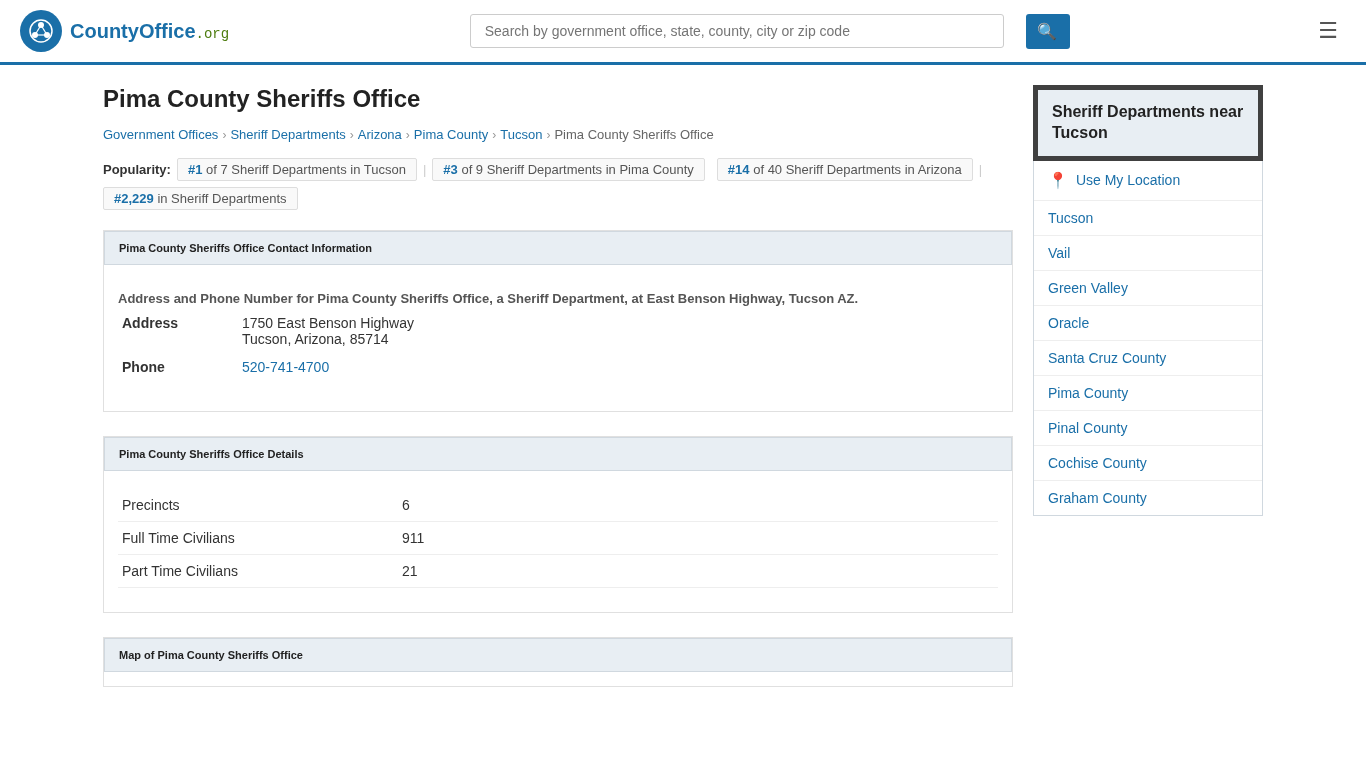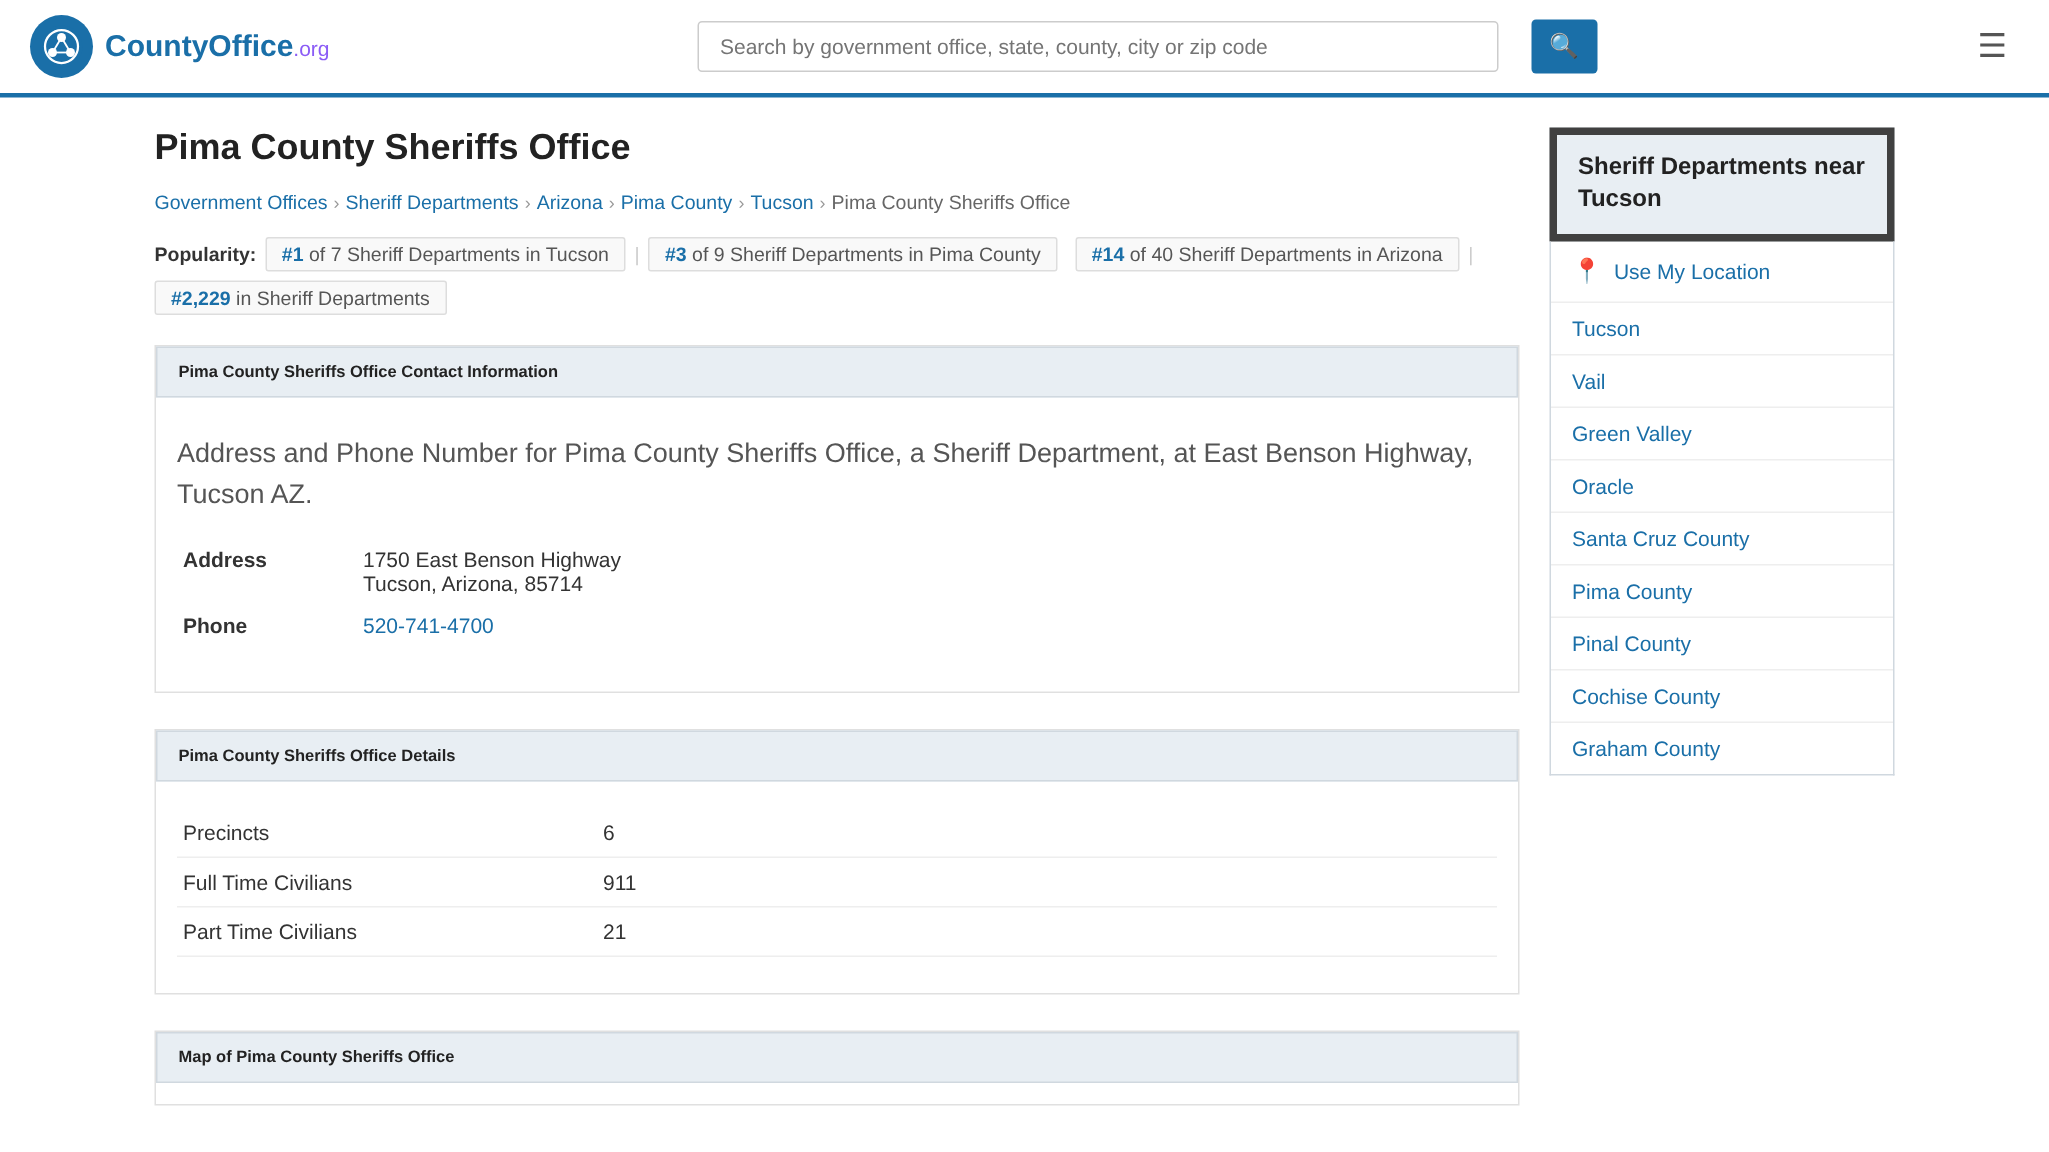--- a/index.html
+++ b/index.html
@@ -133,24 +133,24 @@
       padding: 10px 14px;
       font-size: 11px;
       font-weight: bold;
       color: #222;
       margin-bottom: 14px;
       border: 1px solid #d0d8df;
     }
 
     
     .info-description {
-      font-size: 18px;
+      font-size: 13px;
       color: #555;
-      margin-bottom: 16px;
       line-height: 1.5;
+      font-weight: bold;
     }
 
     
     .contact-table {
       width: 100%;
       border-collapse: collapse;
       margin-bottom: 20px;
     }
     .contact-table tr td {
       padding: 6px 4px;
@@ -268,21 +268,21 @@
         <circle cx="15" cy="15" r="11" fill="none" stroke="white" stroke-width="1.5"></circle>
         <circle cx="15" cy="9" r="3" fill="white"></circle>
         <circle cx="9" cy="19" r="3" fill="white"></circle>
         <circle cx="21" cy="19" r="3" fill="white"></circle>
         <line x1="15" y1="9" x2="9" y2="19" stroke="white" stroke-width="1.2"></line>
         <line x1="15" y1="9" x2="21" y2="19" stroke="white" stroke-width="1.2"></line>
         <line x1="9" y1="19" x2="21" y2="19" stroke="white" stroke-width="1.2"></line>
       </svg>
     </div>
     <div id="logo-text-area">
-      <span style="font-size:20px;font-weight:bold;color:#1a6fa8;">CountyOffice<span style="color:#8b5cf6;font-size:14px;font-weight:normal;">.org</span></span>
+      <span style="font-size:20px;font-weight:bold;color:#1a6fa8;">CountyOffice<span style="color:#4d7c0f;font-size:14px;font-weight:normal;font-family:Liberation Mono, monospace;">.org</span></span>
     </div>
   </div>
   <div id="search-area">
     <input id="search-input" type="text" placeholder="Search by government office, state, county, city or zip code" style="">
     <button id="search-button">
       <span>🔍</span>
     </button>
   </div>
   <button id="menu-button">
     <span>☰</span>

